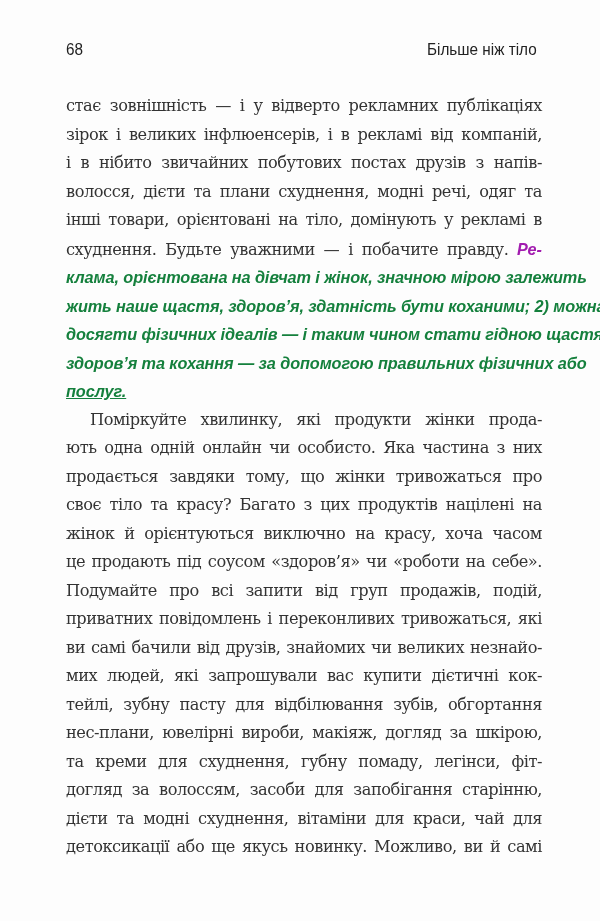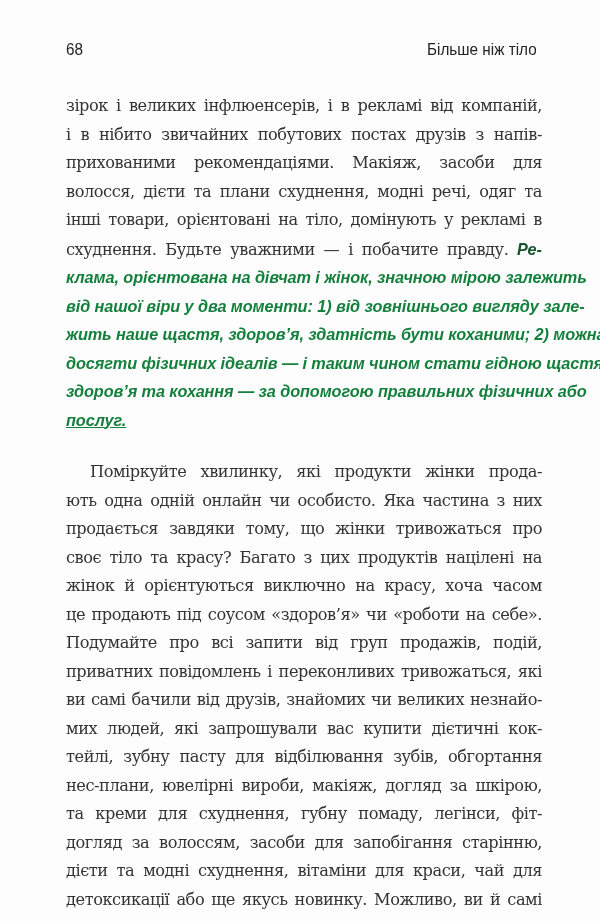--- a/index.html
+++ b/index.html
@@ -15,44 +15,43 @@
   .running-title { position: absolute; right: -55px; top: 0; }
   .body-text {
     position: absolute; top: 92px; left: 66px; width: 476px;
     font-family: "DejaVu Serif", serif; font-size: 16.2px; line-height: 28.5px; color: #333;
   }
   .line {
     display: block; white-space: nowrap; text-align: justify; text-align-last: justify;
     height: 28.5px; letter-spacing: -0.45px;
   }
   .line.last { text-align-last: left; text-decoration: underline; }
-  .line.indent { text-indent: 24px; margin-top: 24px; }
+  .line.indent { text-indent: 24px; }
   .bold {
     font-family: "Liberation Sans", sans-serif; font-weight: bold; font-style: italic;
     color: #15803d; font-size: 16.3px; letter-spacing: -0.1px;
   }
-  .b { font-family: "Liberation Sans", sans-serif; font-weight: bold; font-style: italic; color:#14532d; letter-spacing: 0; }
+  .b { font-family: "Liberation Sans", sans-serif; font-weight: bold; font-style: italic; color:#a21caf; letter-spacing: 0; }
 </style>
 </head>
 <body>
 
 <div class="header">
   <span class="page-num">68</span>
   <span class="running-title">Більше ніж тіло</span>
 </div>
 
 <div class="body-text">
+  <span class="line"><span>стає зовнішність — і у відверто рекламних публікаціях</span></span>
   <span class="line"><span>зірок і великих інфлюенсерів, і в рекламі від компаній,</span></span>
   <span class="line"><span>і в нібито звичайних побутових постах друзів з напів-</span></span>
-  <span class="line"><span>прихованими рекомендаціями. Макіяж, засоби для</span></span>
   <span class="line"><span>волосся, дієти та плани схуднення, модні речі, одяг та</span></span>
   <span class="line"><span>інші товари, орієнтовані на тіло, домінують у рекламі в</span></span>
   <span class="line"><span>схуднення. Будьте уважними — і побачите правду.</span><span class="b"> Ре-</span></span>
   <span class="line bold"><span>клама, орієнтована на дівчат і жінок, значною мірою залежить</span></span>
-  <span class="line bold"><span>від нашої віри у два моменти: 1) від зовнішнього вигляду зале-</span></span>
   <span class="line bold"><span>жить наше щастя, здоров’я, здатність бути коханими; 2) можна</span></span>
   <span class="line bold"><span>досягти фізичних ідеалів — і таким чином стати гідною щастя,</span></span>
   <span class="line bold"><span>здоров’я та кохання — за допомогою правильних фізичних або</span></span>
   <span class="line bold last"><span>послуг.</span></span>
   <span class="line indent"><span>Поміркуйте хвилинку, які продукти жінки прода-</span></span>
   <span class="line"><span>ють одна одній онлайн чи особисто. Яка частина з них</span></span>
   <span class="line"><span>продається завдяки тому, що жінки тривожаться про</span></span>
   <span class="line"><span>своє тіло та красу? Багато з цих продуктів націлені на</span></span>
   <span class="line"><span>жінок й орієнтуються виключно на красу, хоча часом</span></span>
   <span class="line"><span>це продають під соусом «здоров’я» чи «роботи на себе».</span></span>

